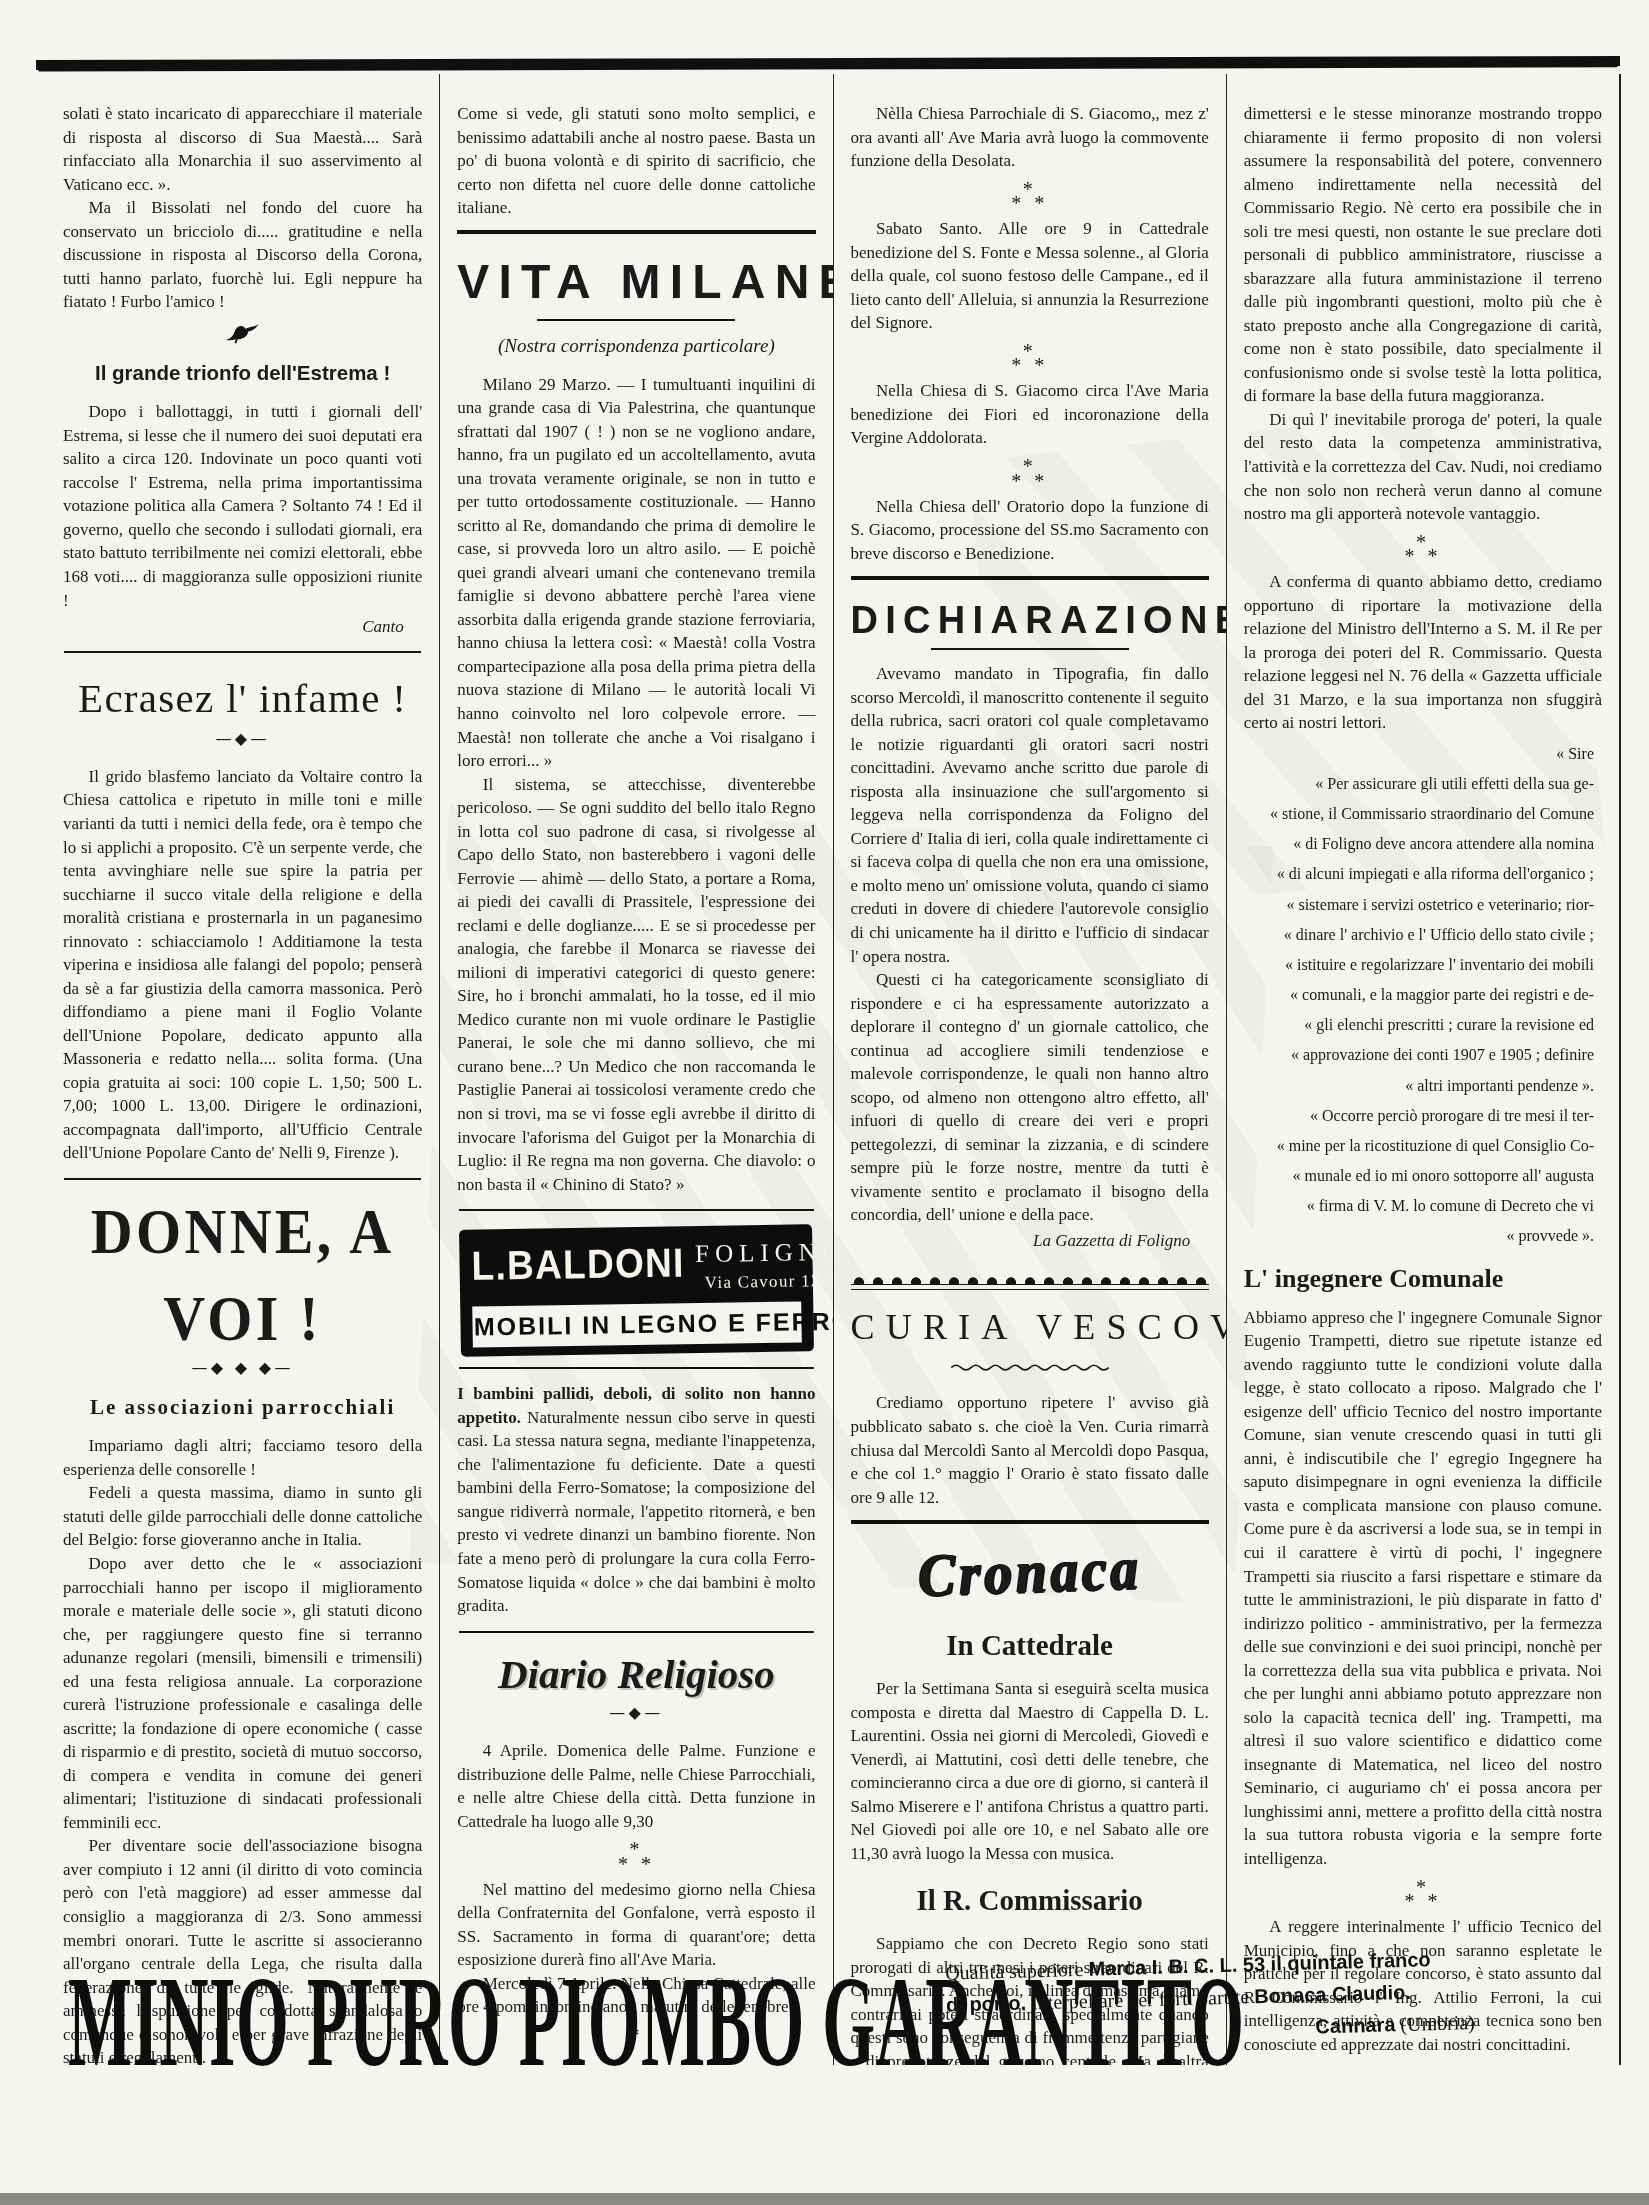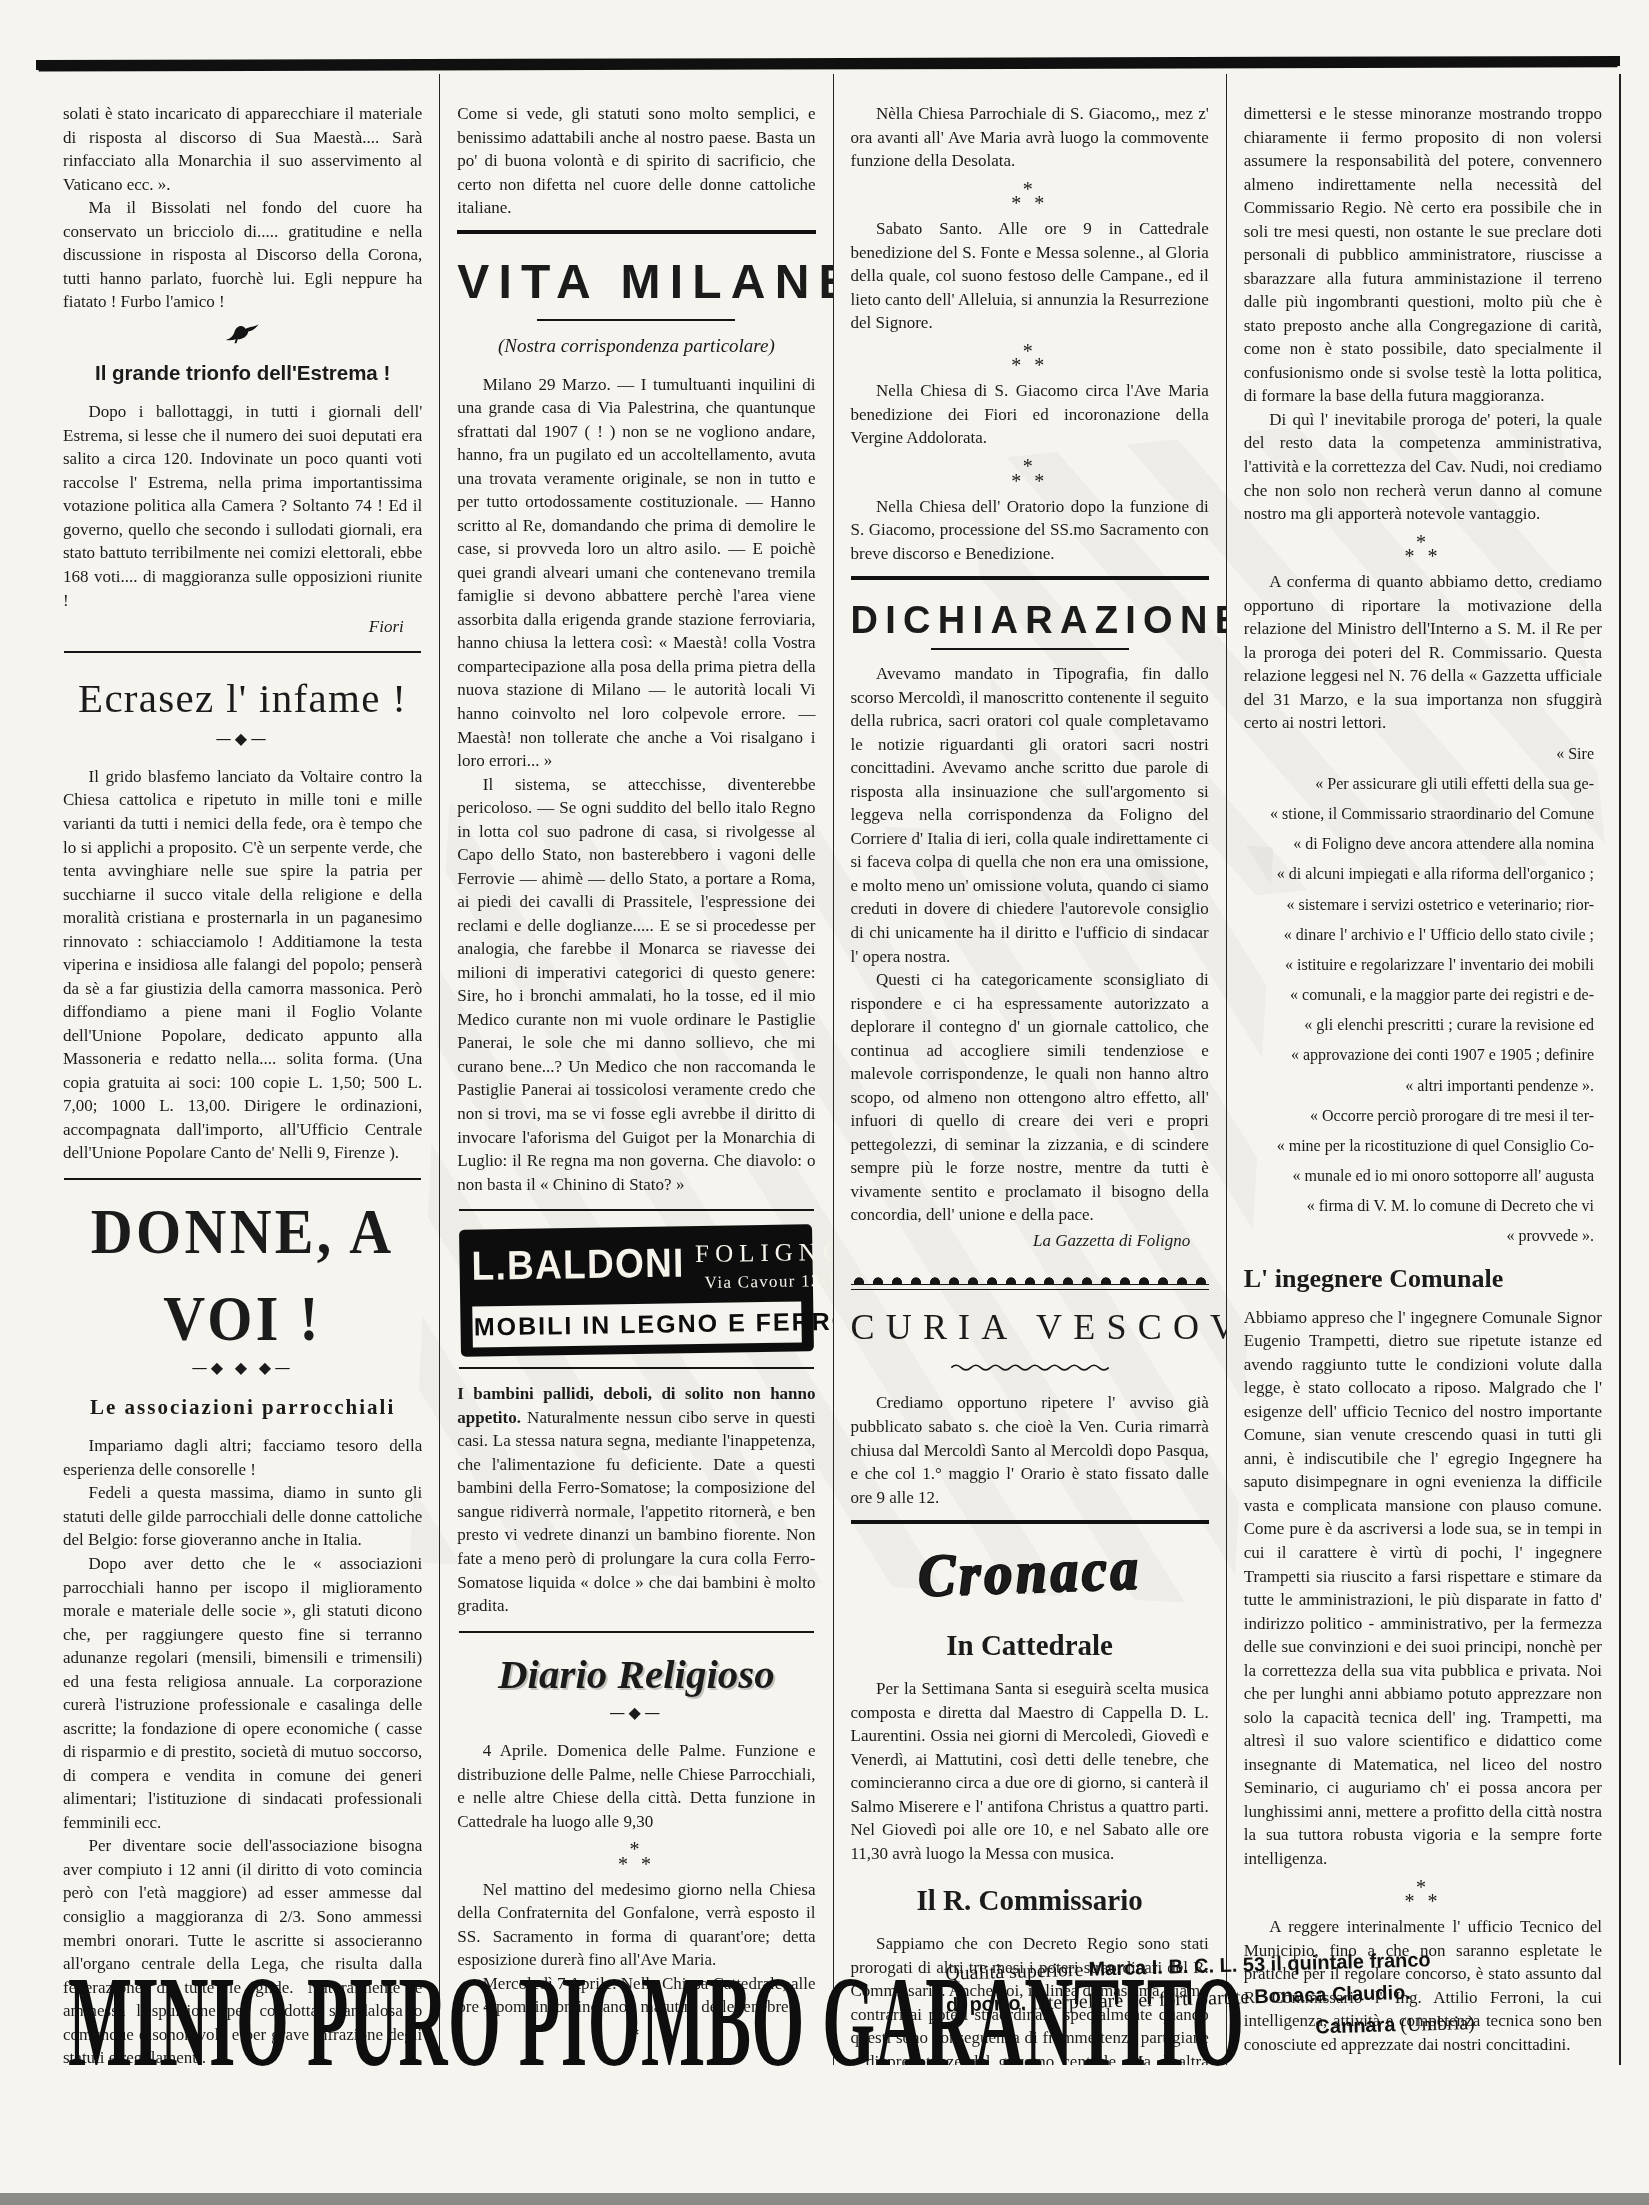--- a/index.html
+++ b/index.html
@@ -91,21 +91,21 @@
     <div class="col">
       <p class="p cont">solati è stato incaricato di apparecchiare il materiale di risposta al discorso di Sua Maestà.... Sarà rinfacciato alla Monarchia il suo asservimento al Vaticano ecc. ».</p>
       <p class="p">Ma il Bissolati nel fondo del cuore ha conservato un bricciolo di..... gratitudine e nella discussione in risposta al Discorso della Corona, tutti hanno parlato, fuorchè lui. Egli neppure ha fiatato ! Furbo l'amico !</p>
       <div class="bird">
         <svg width="42" height="24" viewBox="0 0 64 36">
             <path d="M6 27 C13 25 17 21 19 15 C21 8 27 4 33 7 L36 10 C42 7 49 7 56 3 C51 10 46 13 40 14 C39 21 32 26 24 26 L22 32 L19 32 L21 26 C15 28 10 28 6 27 Z" fill="#141414"></path>
           </svg>
       </div>
       <h3 class="h-estrema">Il grande trionfo dell'Estrema !</h3>
       <p class="p">Dopo i ballottaggi, in tutti i giornali dell' Estrema, si lesse che il numero dei suoi deputati era salito a circa 120. Indovinate un poco quanti voti raccolse l' Estrema, nella prima importantissima votazione politica alla Camera ? Soltanto 74 ! Ed il governo, quello che secondo i sullodati giornali, era stato battuto terribilmente nei comizi elettorali, ebbe 168 voti.... di maggioranza sulle opposizioni riunite !</p>
-      <p class="byline">Fiori</p>
+      <p class="byline">Canto</p>
       <hr class="rule">
       <h1 class="h-ecrasez">Ecrasez l' infame !</h1>
       <div class="orn">—◆—</div>
       <p class="p">Il grido blasfemo lanciato da Voltaire contro la Chiesa cattolica e ripetuto in mille toni e mille varianti da tutti i nemici della fede, ora è tempo che lo si applichi a proposito. C'è un serpente verde, che tenta avvinghiare nelle sue spire la patria per succhiarne il succo vitale della religione e della moralità cristiana e prosternarla in un paganesimo rinnovato : schiacciamolo ! Additiamone la testa viperina e insidiosa alle falangi del popolo; penserà da sè a far giustizia della camorra massonica. Però diffondiamo a piene mani il Foglio Volante dell'Unione Popolare, dedicato appunto alla Massoneria e redatto nella.... solita forma. (Una copia gratuita ai soci: 100 copie L. 1,50; 500 L. 7,00; 1000 L. 13,00. Dirigere le ordinazioni, accompagnata dall'importo, all'Ufficio Centrale dell'Unione Popolare Canto de' Nelli 9, Firenze ).</p>
       <hr class="rule">
       <h1 class="h-donne">DONNE, A VOI !</h1>
       <div class="orn">—◆ ◆ ◆—</div>
       <h4 class="h-sub">Le associazioni parrocchiali</h4>
       <p class="p">Impariamo dagli altri; facciamo tesoro della esperienza delle consorelle !</p>
       <p class="p">Fedeli a questa massima, diamo in sunto gli statuti delle gilde parrocchiali delle donne cattoliche del Belgio: forse gioveranno anche in Italia.</p>

